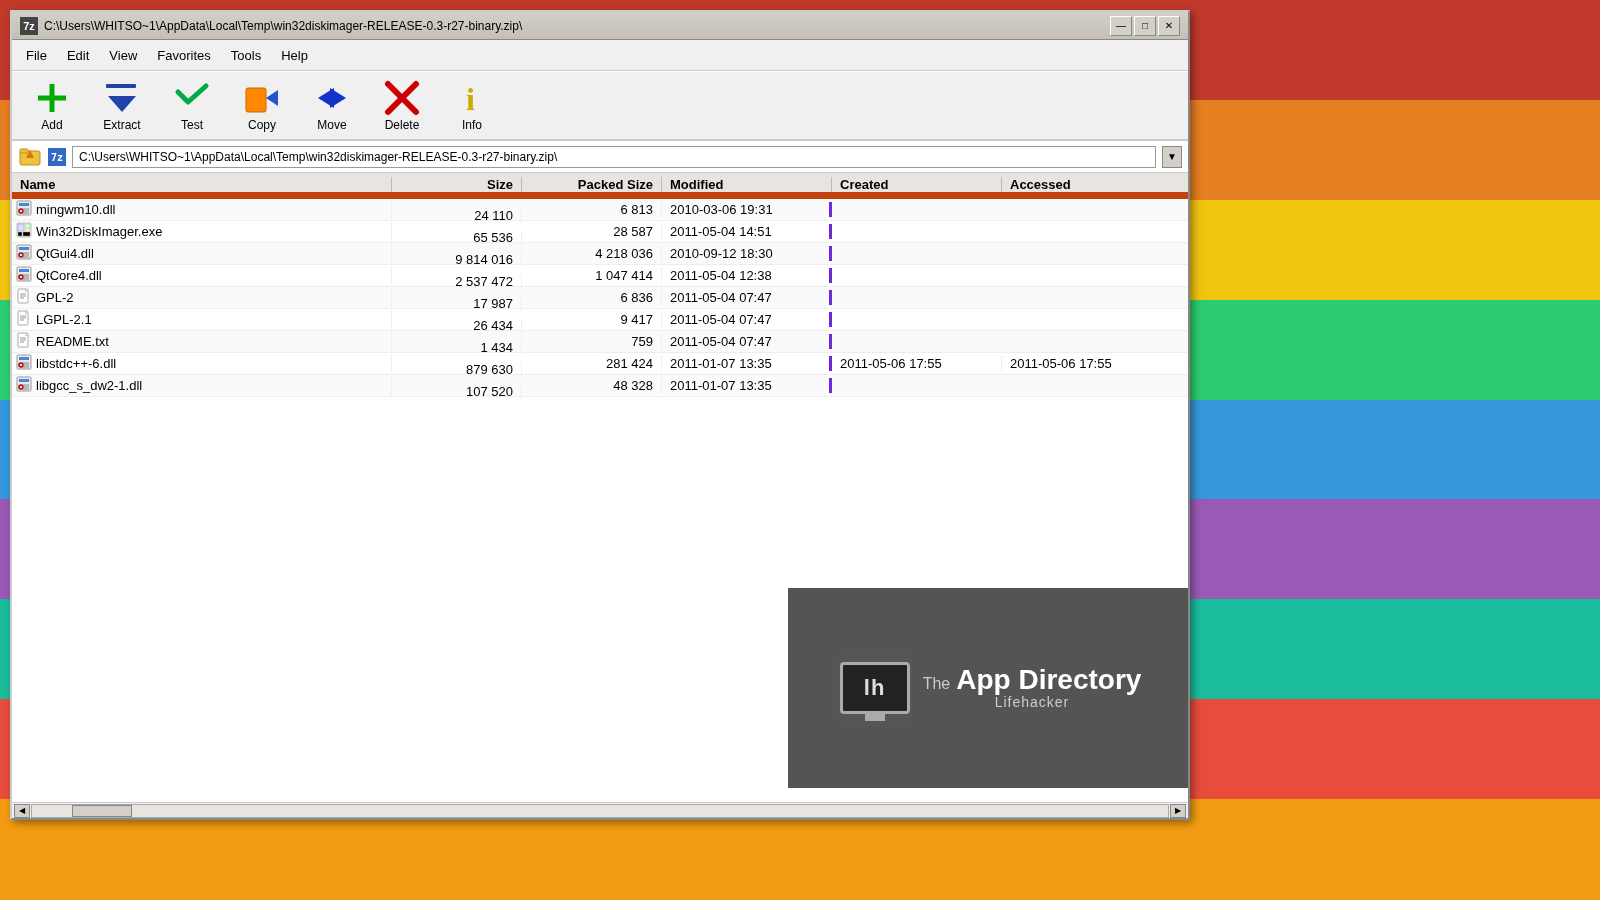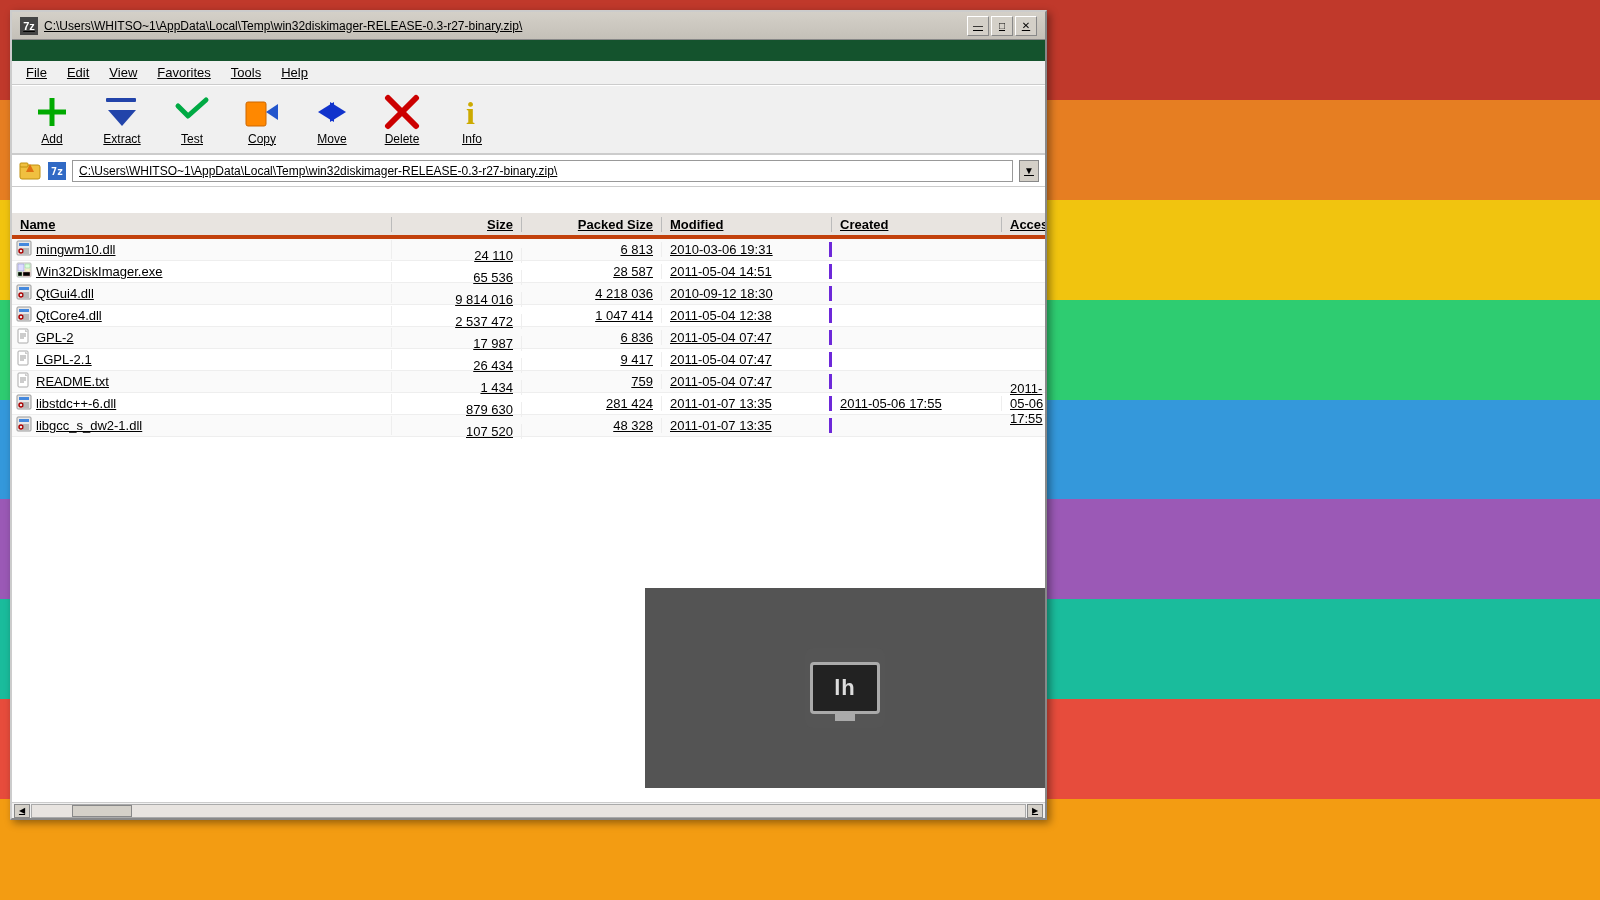--- a/index.html
+++ b/index.html
@@ -19,31 +19,30 @@
       );
       font-family: 'Segoe UI', Tahoma, Arial, sans-serif;
       font-size: 13px;
       display: flex;
       align-items: flex-start;
       justify-content: flex-start;
       padding: 10px;
     }
 
     .window {
-      width: 1037px;
+      width: 1180px;
       height: 810px;
-      background: #14532d;
+      background: #0c4a6e;
       border: 2px solid #888;
       border-top: 2px solid #ccc;
       border-left: 2px solid #ccc;
       box-shadow: 3px 3px 8px rgba(0,0,0,0.4);
       display: flex;
       flex-direction: column;
       position: relative;
-      text-decoration: underline;
     }
 
     
     .title-bar {
       background: linear-gradient(to bottom, #d4d0c8 0%, #c4c0b8 100%);
       height: 28px;
       display: flex;
       align-items: center;
       padding: 0 8px;
       border-bottom: 1px solid #888;
@@ -88,24 +87,23 @@
       color: #000;
     }
     .title-btn.close { }
 
     
     .menu-bar {
       background: #f0f0f0;
       height: 24px;
       display: flex;
       align-items: center;
-      padding: 8px 4px;
+      padding: 15px 4px;
       border-bottom: 1px solid #ccc;
       flex-shrink: 0;
-      margin-top: 21px;
     }
     .menu-item {
       padding: 2px 10px;
       cursor: pointer;
       font-size: 13px;
       color: #000;
     }
 
     
     .toolbar {
@@ -195,25 +193,24 @@
       display: flex;
       flex-direction: column;
       overflow: hidden;
       background: #fff;
     }
 
     
     .table-header {
       display: flex;
       background: #e8e4e0;
-      border-bottom: 4px solid #c2410c;
+      border-bottom: 7px solid #c2410c;
       flex-shrink: 0;
       height: 26px;
-      align-items: center;
-      margin-top: 26px;
+      align-items: flex-end;
     }
     .col-name { width: 380px; padding-left: 8px; border-right: 1px solid #bbb; font-weight: bold; flex-shrink: 0; }
     .col-size { width: 130px; text-align: right; padding-right: 8px; border-right: 1px solid #bbb; font-weight: bold; flex-shrink: 0; }
     .col-packed { width: 140px; text-align: right; padding-right: 8px; border-right: 1px solid #bbb; font-weight: bold; flex-shrink: 0; }
     .col-modified { width: 170px; padding-left: 8px; border-right: 1px solid #bbb; font-weight: bold; flex-shrink: 0; }
     .col-created { width: 170px; padding-left: 8px; border-right: 1px solid #bbb; font-weight: bold; flex-shrink: 0; }
     .col-accessed { width: 200px; padding-left: 8px; font-weight: bold; flex: 1; }
 
     
     .table-body {
@@ -701,15 +698,22 @@
     <div class="scrollbar-right-btn">▶</div>
   </div>
 
 
   <div class="watermark">
     <div class="watermark-logo">
       <div class="watermark-monitor">
         <span class="watermark-lh-text">lh</span>
       </div>
     </div>
+    <div style="display:flex;flex-direction:column;align-items:center;line-height:1.2;">
+      <div style="display:flex;align-items:baseline;gap:6px;">
+        <span style="font-size:16px;color:#ccc;font-weight:normal;">The</span>
+        <span class="watermark-title">App Directory</span>
+      </div>
+      <span class="watermark-subtitle">Lifehacker</span>
+    </div>
   </div>
 
 </div>
 
 </body></html>

